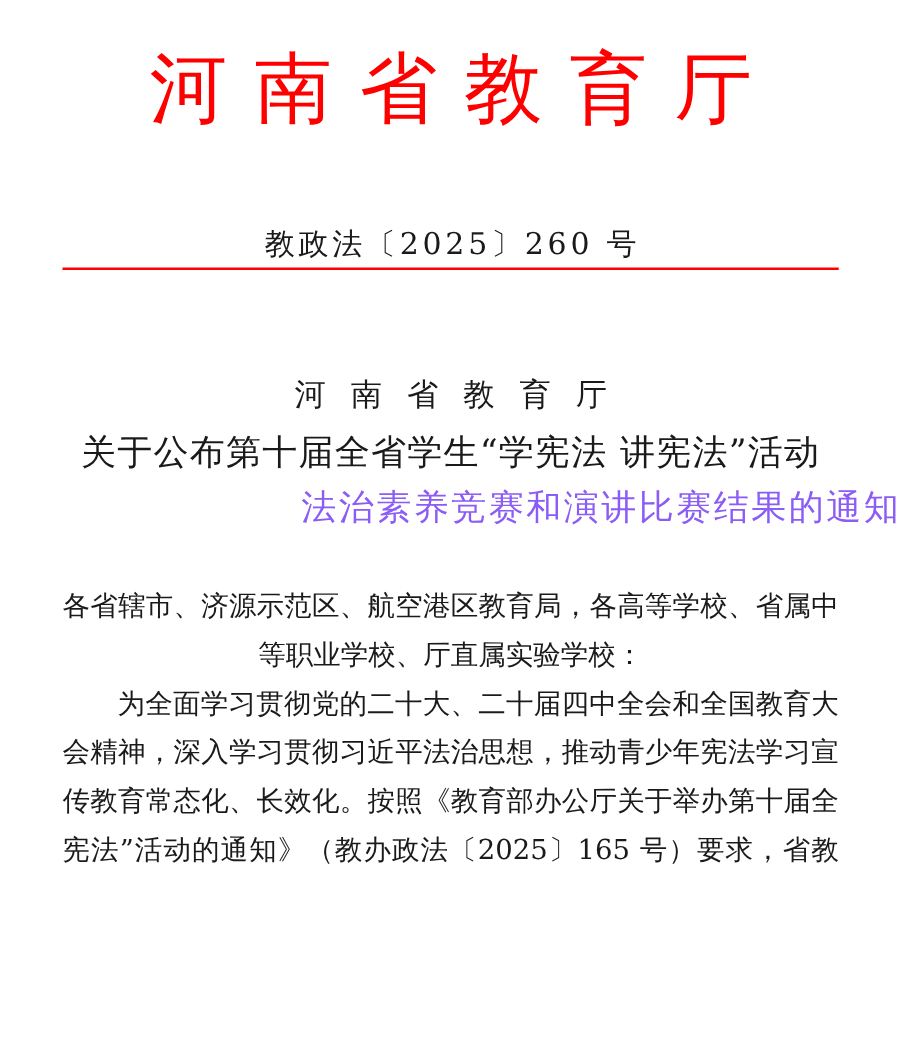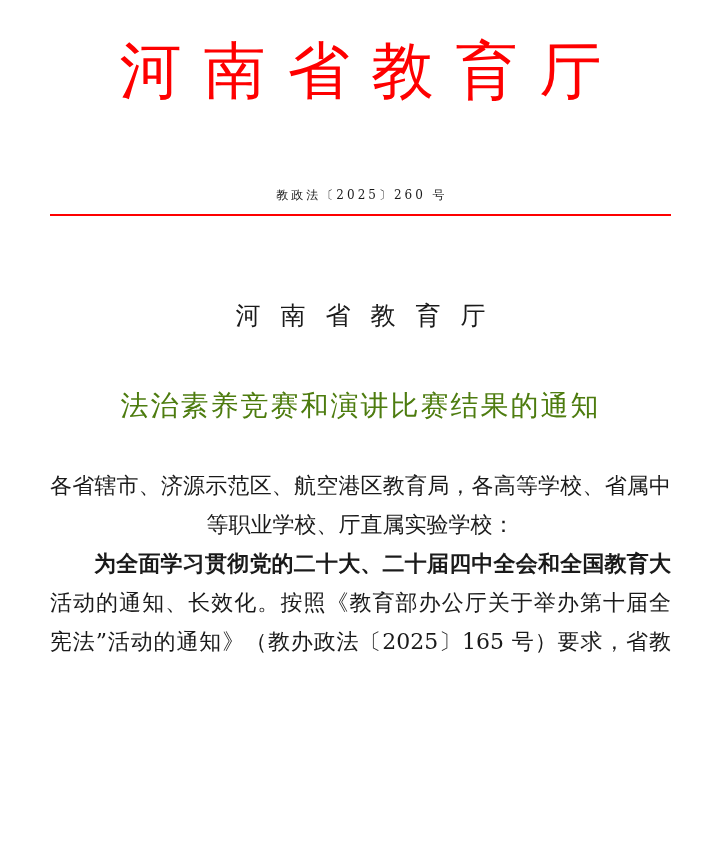--- a/index.html
+++ b/index.html
@@ -31,21 +31,21 @@
     white-space: nowrap;
     font-weight: 500;
   }
   
   .doc-number {
     position: absolute;
     top: 182px;
     left: 0;
     width: 100%;
     text-align: center;
-    font-size: 12px;
+    font-size: 24px;
     line-height: 26px;
     letter-spacing: 3px;
     text-indent: 3px;
     color: #1a1a1a;
   }
   
   .red-rule {
     position: absolute;
     top: 214px;
     left: 50px;
@@ -78,27 +78,27 @@
     letter-spacing: 1px;
     white-space: nowrap;
     font-weight: 500;
     color: #1a1a1a;
   }
   .title-line3 {
     position: absolute;
     top: 386px;
     left: 0;
     width: 100%;
-    text-align: center;
+    text-align: right;
     font-size: 28px;
     line-height: 40px;
     letter-spacing: 2px;
     white-space: nowrap;
     font-weight: 500;
-    color: #4d7c0f;
+    color: #8b5cf6;
   }
   
   .body-text {
     position: absolute;
     top: 466px;
     left: 50px;
     right: 50px;
     font-size: 22px;
     color: #1a1a1a;
   }
@@ -110,40 +110,41 @@
   }
   .body-line.fill {
     text-align: justify;
     text-align-last: justify;
     text-justify: inter-character;
     white-space: normal;
     overflow: hidden;
   }
   .body-line.indent {
     text-indent: 2em;
-    font-weight: bold;
   }
 </style>
 </head>
 <body>
 
 <div class="page">
 
   <div class="masthead">河南省教育厅</div>
 
   <div class="doc-number">教政法〔2025〕260 号</div>
 
   <div class="red-rule"></div>
 
   <div class="title-agency">河南省教育厅</div>
 
+  <div class="title-line2">关于公布第十届全省学生“学宪法 讲宪法”活动</div>
 
   <div class="title-line3">法治素养竞赛和演讲比赛结果的通知</div>
 
   <div class="body-text">
     <div class="body-line fill">各省辖市、济源示范区、航空港区教育局，各高等学校、省属中</div>
     <div class="body-line">等职业学校、厅直属实验学校：</div>
     <div class="body-line fill indent">为全面学习贯彻党的二十大、二十届四中全会和全国教育大</div>
-    <div class="body-line fill">活动的通知、长效化。按照《教育部办公厅关于举办第十届全</div>
+    <div class="body-line fill">会精神，深入学习贯彻习近平法治思想，推动青少年宪法学习宣</div>
+    <div class="body-line fill">传教育常态化、长效化。按照《教育部办公厅关于举办第十届全</div>
     <div class="body-line fill">宪法”活动的通知》（教办政法〔2025〕165 号）要求，省教育</div>
   </div>
 
 </div>
 
 </body></html>

